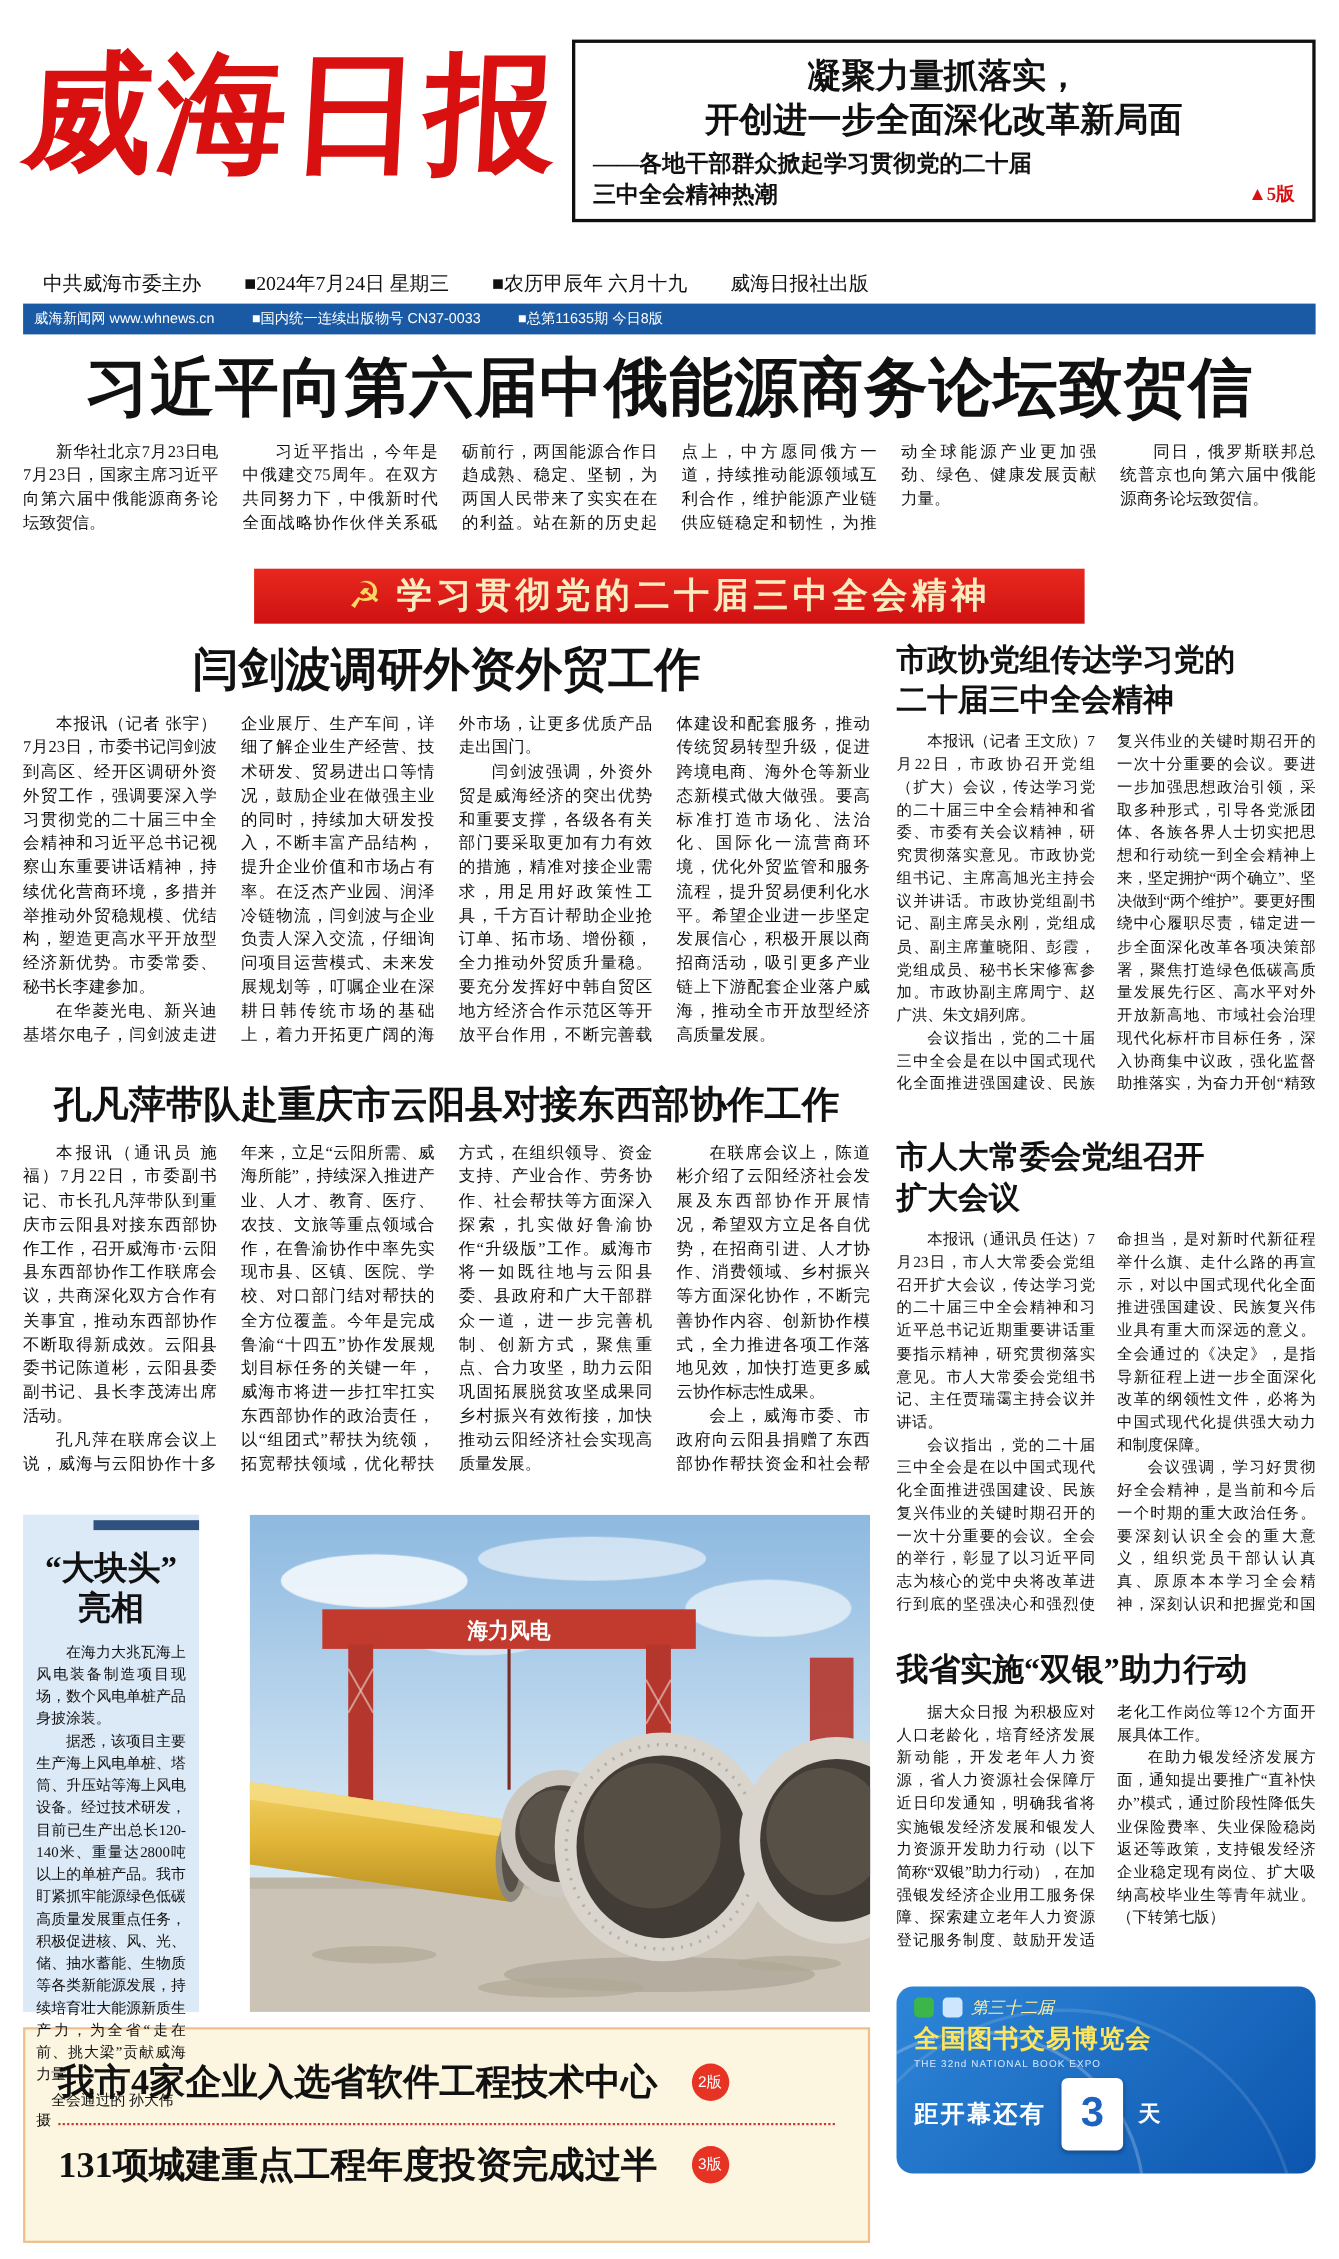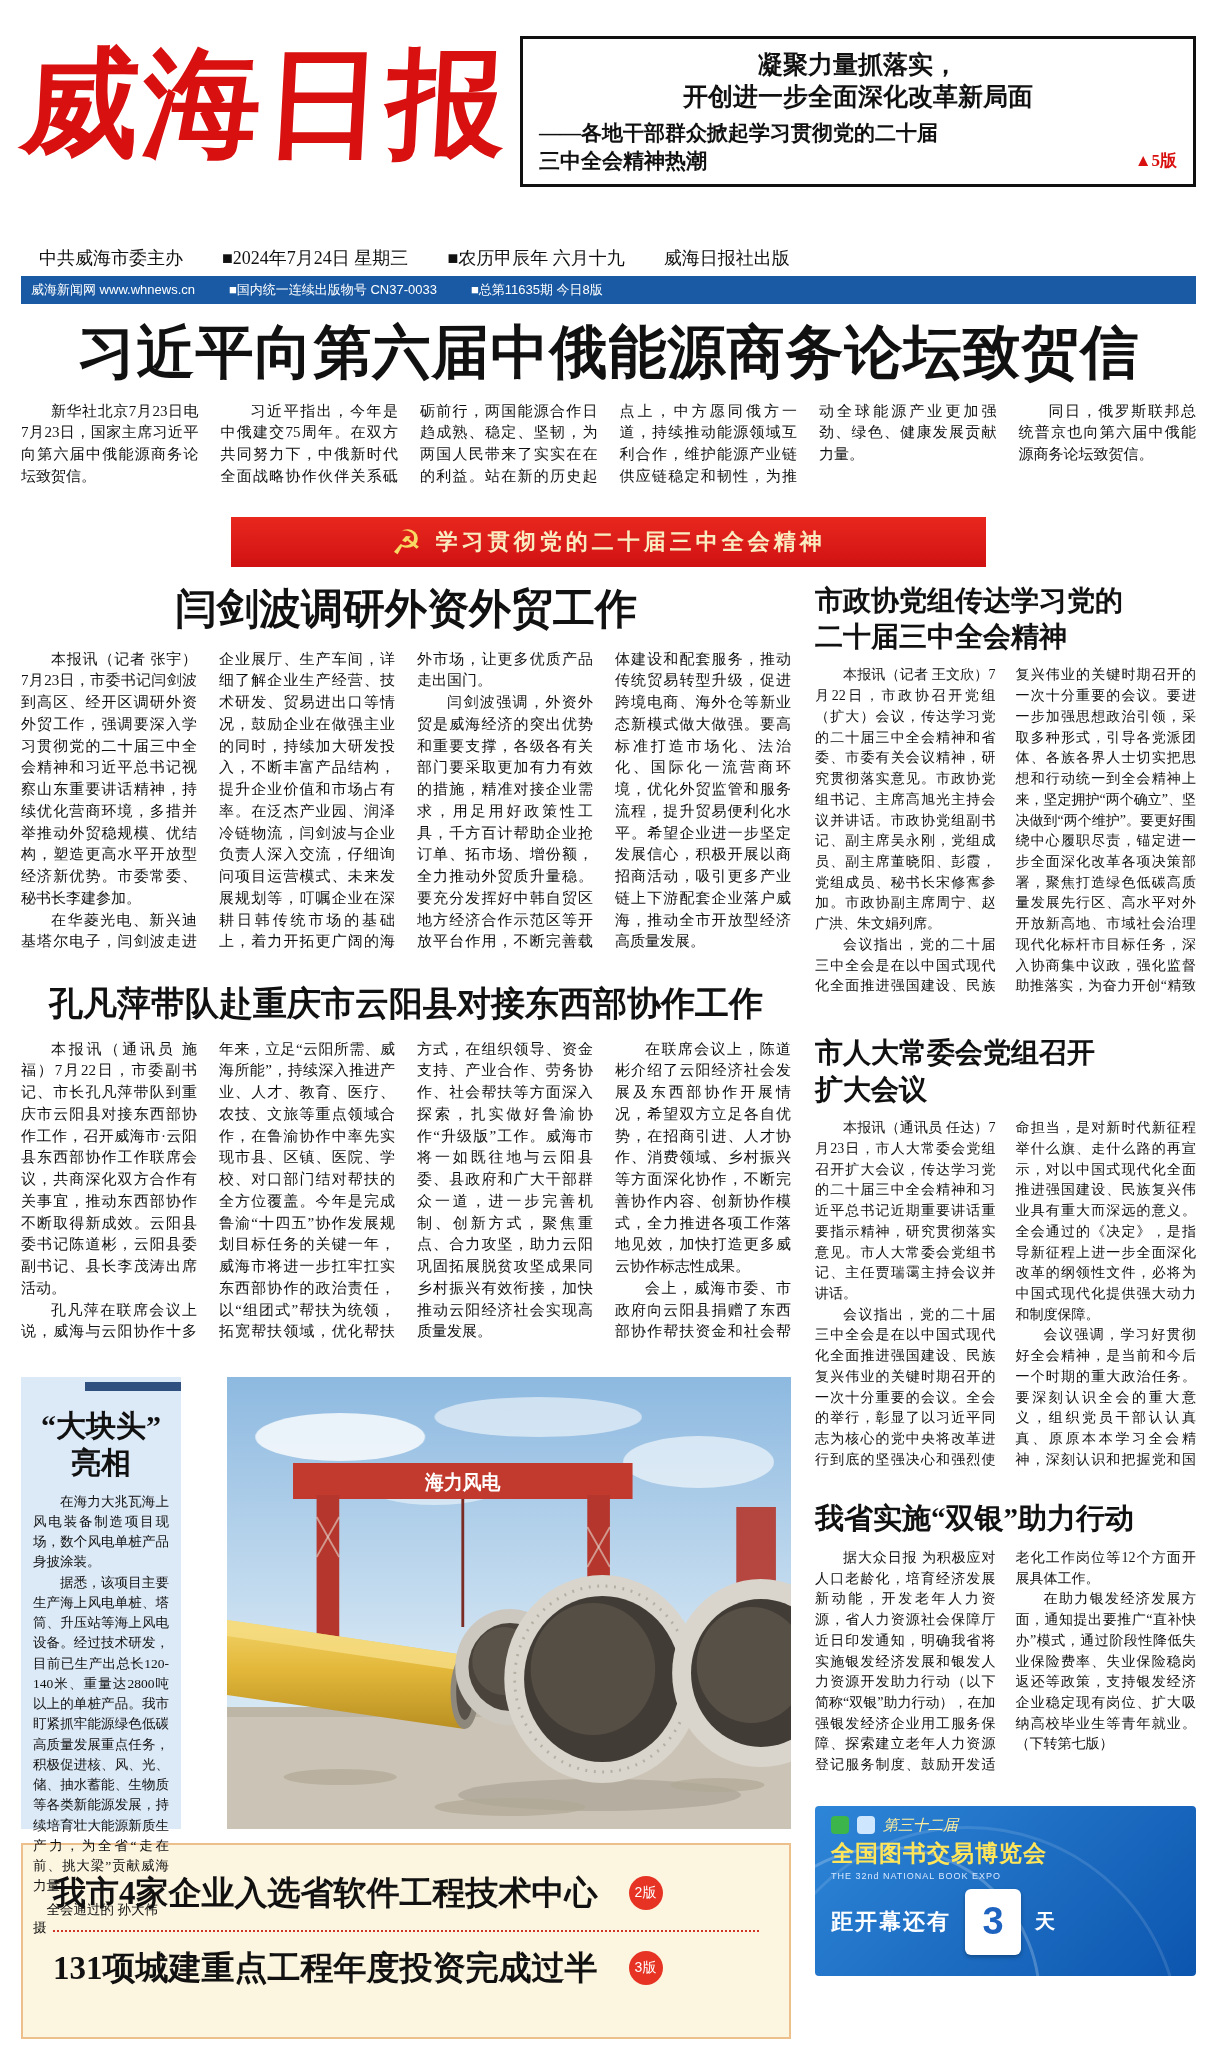--- a/index.html
+++ b/index.html
@@ -3,38 +3,38 @@
 <meta charset="utf-8">
 <style>
   html,body{margin:0;padding:0;background:#ffffff;}
   body{width:1217px;font-family:"Liberation Serif","DejaVu Serif",serif;color:#111;}
   .page{width:1217px;height:2054px;box-sizing:border-box;padding:0 21px;overflow:hidden;position:relative;background:#fff;}
 
   
   .header{display:flex;align-items:flex-start;padding-top:10px;height:232px;}
   .masthead{color:#d8100f;font-size:118px;font-weight:bold;letter-spacing:4px;line-height:190px;transform:skewX(-3deg);white-space:nowrap;}
   .topbox{margin-left:auto;width:676px;border:3px solid #101010;margin-top:26px;padding:10px 16px 8px;box-sizing:border-box;}
-  .topbox-h{font-size:25px;font-weight:bold;text-align:center;line-height:1.28;}
+  .topbox-h{font-size:31px;font-weight:bold;text-align:center;line-height:1.28;}
   .topbox-sub{font-size:21px;font-weight:bold;line-height:1.35;margin-top:6px;}
   .pageref{color:#d8100f;float:right;font-size:17px;margin-top:3px;}
 
   .dateline{display:flex;gap:39px;font-size:18px;padding:4px 2px 6px;align-items:flex-start;margin-left:16px;}
   .bluebar{height:28px;background:#1a5aa4;color:#fff;display:flex;gap:34px;align-items:center;
            font-family:"Liberation Sans","DejaVu Sans",sans-serif;font-size:13px;padding:0 10px;}
 
   
   .lead-h{font-size:58px;font-weight:bold;text-align:center;letter-spacing:1px;margin-top:16px;line-height:1.15;}
   .lead-body{margin-top:14px;height:102px;column-count:6;column-gap:22px;font-size:15px;line-height:1.45;text-align:justify;overflow:hidden;}
   .para{margin:0;text-indent:2em;}
 
   
   .banner{width:755px;height:50px;margin:14px auto 10px;background:linear-gradient(180deg,#e8281e,#cf1112);
           display:flex;align-items:center;justify-content:center;gap:14px;}
   .banner-emblem{font-family:"DejaVu Sans",sans-serif;font-size:34px;color:#f7d964;line-height:1;}
-  .banner-text{font-size:22px;font-weight:bold;color:#f9ecc0;letter-spacing:4px;font-family:Liberation Mono, monospace;}
+  .banner-text{font-size:32px;font-weight:bold;color:#f9ecc0;letter-spacing:4px;font-family:Liberation Mono, monospace;}
 
   
   .main{display:flex;gap:24px;margin-top:4px;}
   .left{width:770px;flex:none;}
   .right{flex:1;min-width:0;}
 
   .yan-h{font-size:42px;font-weight:bold;text-align:center;margin:4px 0 12px;}
   .body-4col{column-count:4;column-gap:22px;font-size:15px;line-height:1.45;text-align:justify;overflow:hidden;}
   .yan-body{height:306px;}
   .kong-h{font-size:34px;font-weight:bold;text-align:center;white-space:nowrap;margin:26px 0 12px;}
@@ -60,21 +60,21 @@
   .r-h{font-size:28px;font-weight:bold;line-height:1.3;margin:6px 0 10px;}
   .r-h.narrow{width:300px;}
   .body-2col{column-count:2;column-gap:20px;font-size:14px;line-height:1.48;text-align:justify;overflow:hidden;}
   .zx-body{height:352px;}
   .rd-h{margin-top:18px;}
   .rd-body{height:366px;}
   .sy-h{margin-top:16px;font-size:29px;}
   .sy-body{height:246px;}
 
   
-  .ad{margin-top:12px;height:170px;border-radius:4px;position:relative;overflow:hidden;color:#fff;
+  .ad{margin-top:12px;height:170px;border-radius:15px;position:relative;overflow:hidden;color:#fff;
       background:linear-gradient(135deg,#2e86d8,#0c55ae);padding:10px 16px;box-sizing:border-box;
       font-family:"Liberation Sans","DejaVu Sans",sans-serif;}
   .ad-arc{position:absolute;border:3px solid rgba(255,255,255,.22);border-radius:50%;}
   .arc1{width:300px;height:300px;left:-80px;top:40px;}
   .arc2{width:420px;height:420px;left:-60px;top:20px;border-color:rgba(255,255,255,.12);}
   .ad-top{display:flex;align-items:center;gap:8px;}
   .logo-sq{width:18px;height:18px;border-radius:4px;flex:none;}
   .logo-green{background:#3cb54a;}
   .logo-light{background:#cfe6ff;}
   .ad-line1{font-size:15px;font-style:italic;color:#ffef9e;}

